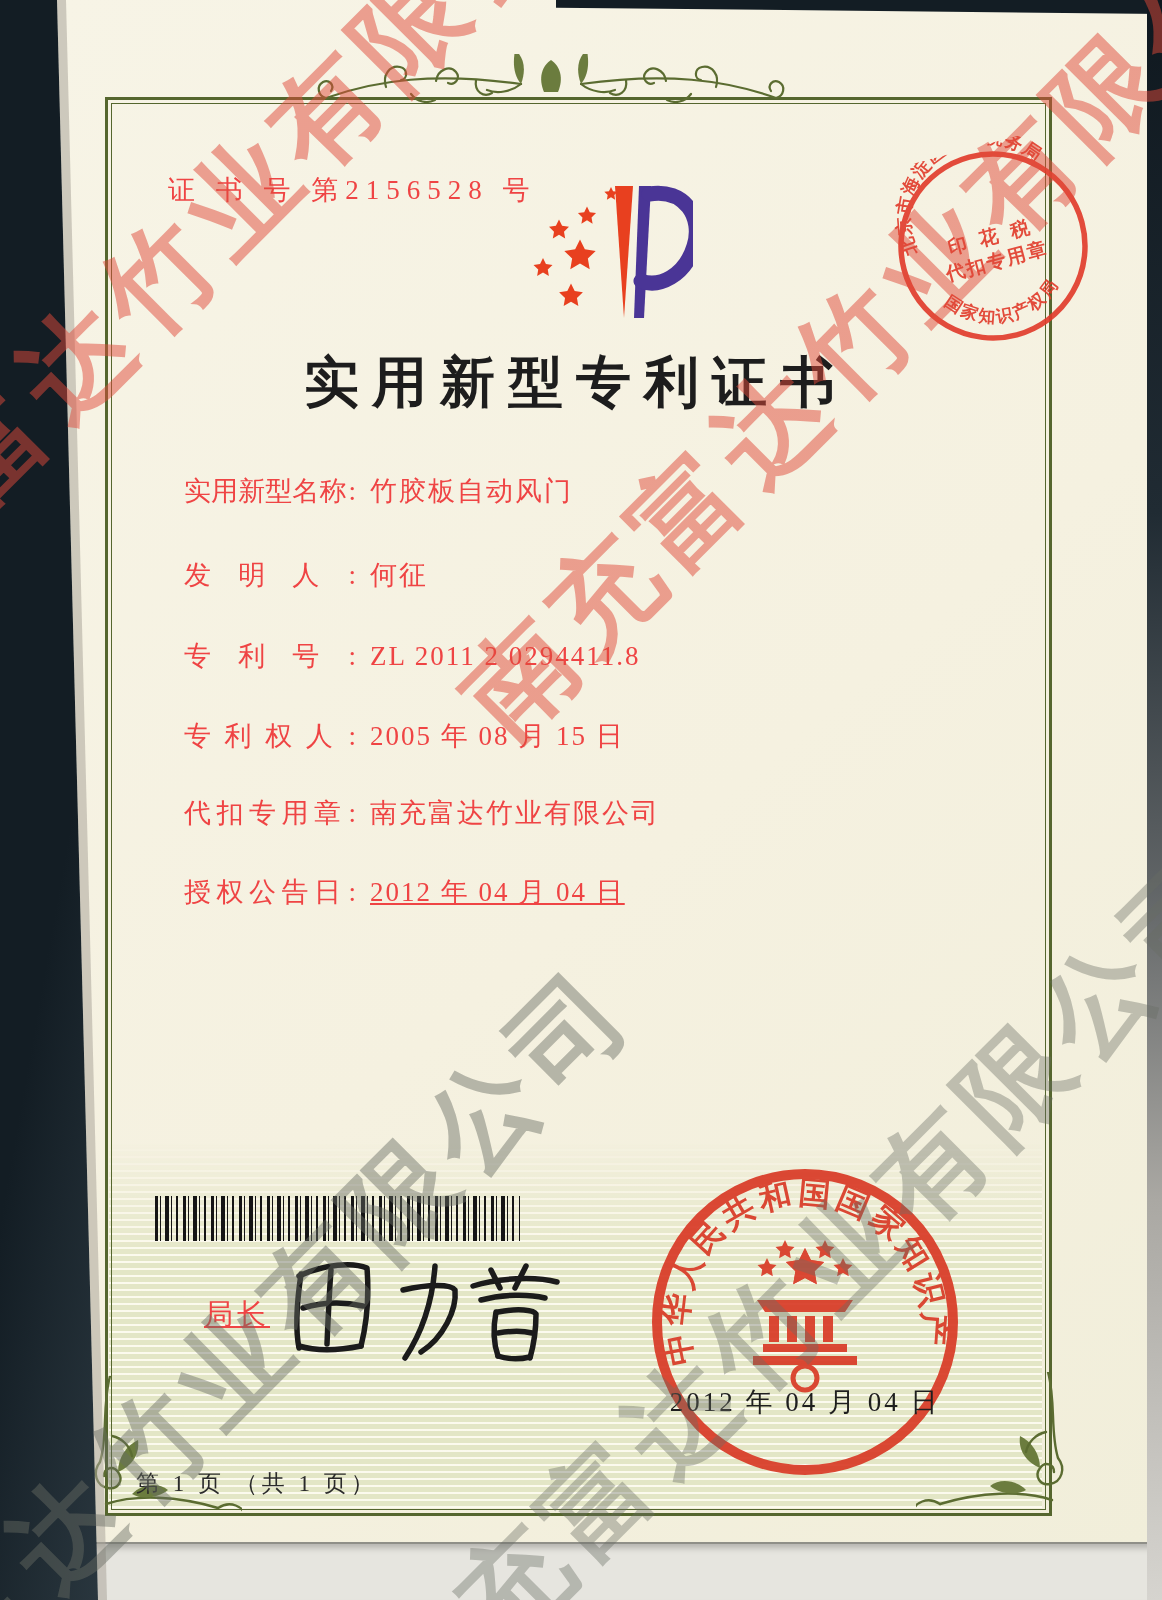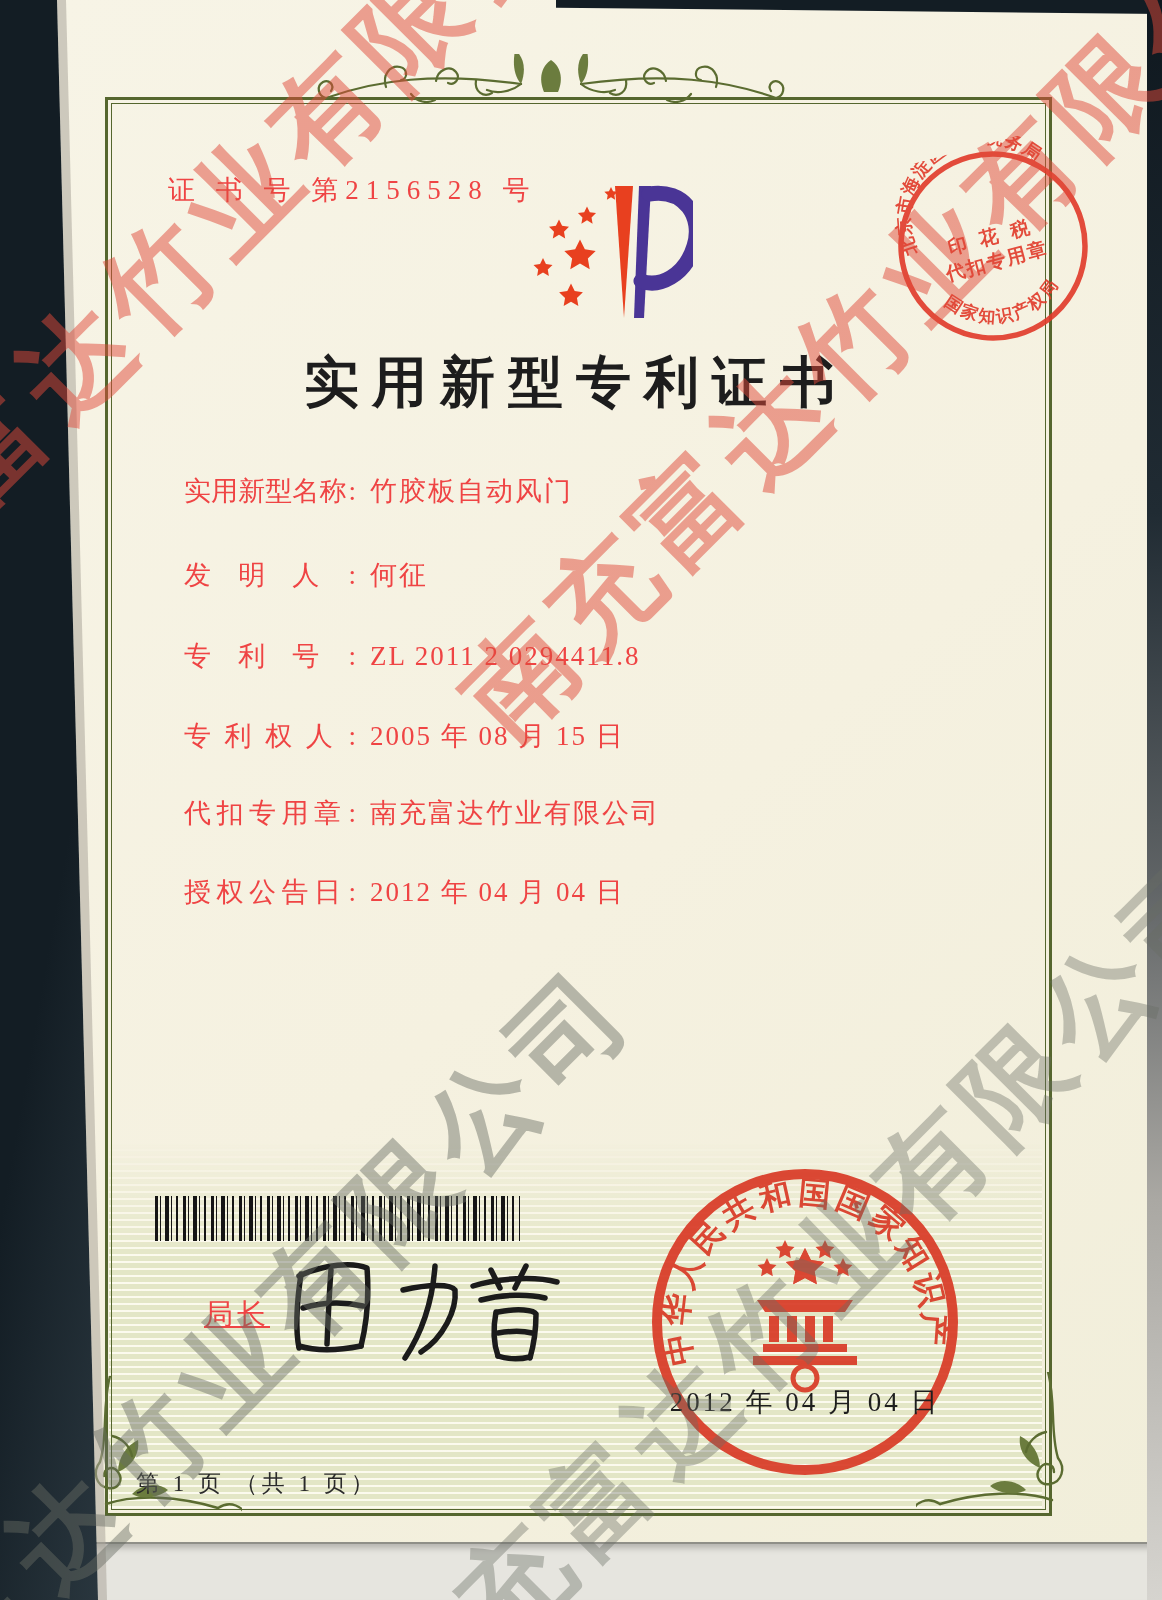--- a/index.html
+++ b/index.html
@@ -44,21 +44,21 @@
 
   
   .txt{color:#ef4444;z-index:5;}
   #cert-no{left:168px;top:172px;font-size:27px;letter-spacing:7px;}
   #title{left:176px;top:346px;width:800px;text-align:center;font-size:55px;
          font-weight:bold;letter-spacing:13px;color:#1d1d1d;}
   .field{left:184px;font-size:27px;white-space:nowrap;}
   .field .lbl{display:inline-block;width:172px;text-align:justify;text-align-last:justify;}
   .field .lbl::after{content:":";margin-left:2px;}
   .field .val{margin-left:14px;letter-spacing:2px;}
-  #f0{top:473px;} #f1{top:557px;} #f2{top:638px;} #f3{top:718px;} #f4{top:795px;} #f5{top:874px;}
+  #f0{top:473px;} #f1{top:557px;} #f2{top:638px;} #f3{top:718px;} #f4{top:795px;} #f5{top:874px;text-decoration:underline;}
   #paras{left:150px;top:922px;width:864px;font-size:24px;line-height:35px;
          text-align:justify;color:#232323;}
   #paras p{margin:0;text-indent:2em;}
 
   
   #barcode{left:155px;top:1196px;width:365px;height:45px;z-index:5;
      background:repeating-linear-gradient(90deg,
        #151515 0 3px,transparent 3px 5px,
        #151515 5px 6px,transparent 6px 10px,
        #151515 10px 14px,transparent 14px 16px,

